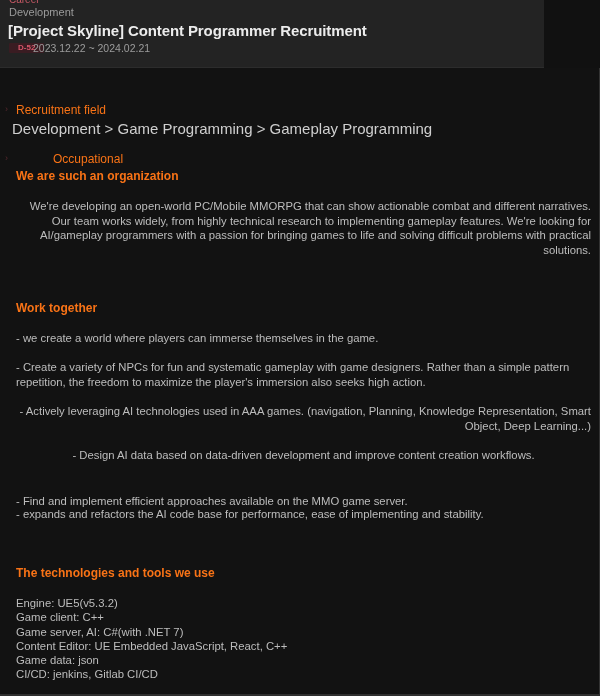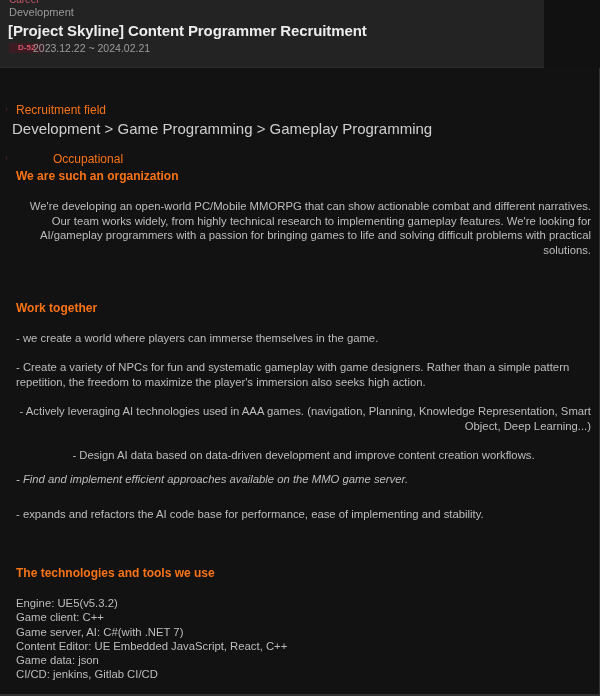--- a/index.html
+++ b/index.html
@@ -130,21 +130,21 @@
   <span class="marker" style="top:85px;">›</span>
   <div class="sec-label" style="top:84px;margin-left:37px;">Occupational</div>
   <div class="bold-head" style="top:101px;">We are such an organization</div>
   <div class="para" style="top:131px;text-align:right;">We're developing an open-world PC/Mobile MMORPG that can show actionable combat and different narratives. Our team works widely, from highly technical research to implementing gameplay features. We're looking for AI/gameplay programmers with a passion for bringing games to life and solving difficult problems with practical solutions.</div>
 
   <div class="bold-head" style="top:233px;">Work together</div>
   <div class="para" style="top:263px;">- we create a world where players can immerse themselves in the game.</div>
   <div class="para" style="top:292px;">- Create a variety of NPCs for fun and systematic gameplay with game designers. Rather than a simple pattern repetition, the freedom to maximize the player's immersion also seeks high action.</div>
   <div class="para" style="top:336px;text-align:right;">- Actively leveraging AI technologies used in AAA games. (navigation, Planning, Knowledge Representation, Smart Object, Deep Learning...)</div>
   <div class="para" style="top:380px;text-align:center;">- Design AI data based on data-driven development and improve content creation workflows.</div>
-  <div class="para" style="top:404px;font-style:italic;">- Find and implement efficient approaches available on the MMO game server.</div>
+  <div class="para" style="top:426px;">- Find and implement efficient approaches available on the MMO game server.</div>
   <div class="para" style="top:439px;">- expands and refactors the AI code base for performance, ease of implementing and stability.</div>
 
   <div class="bold-head" style="top:498px;">The technologies and tools we use</div>
   <div class="para" style="top:528px;">
     <div class="tech-line">Engine: UE5(v5.3.2)</div>
     <div class="tech-line">Game client: C++</div>
     <div class="tech-line">Game server, AI: C#(with .NET 7)</div>
     <div class="tech-line">Content Editor: UE Embedded JavaScript, React, C++</div>
     <div class="tech-line">Game data: json</div>
     <div class="tech-line">CI/CD: jenkins, Gitlab CI/CD</div>

